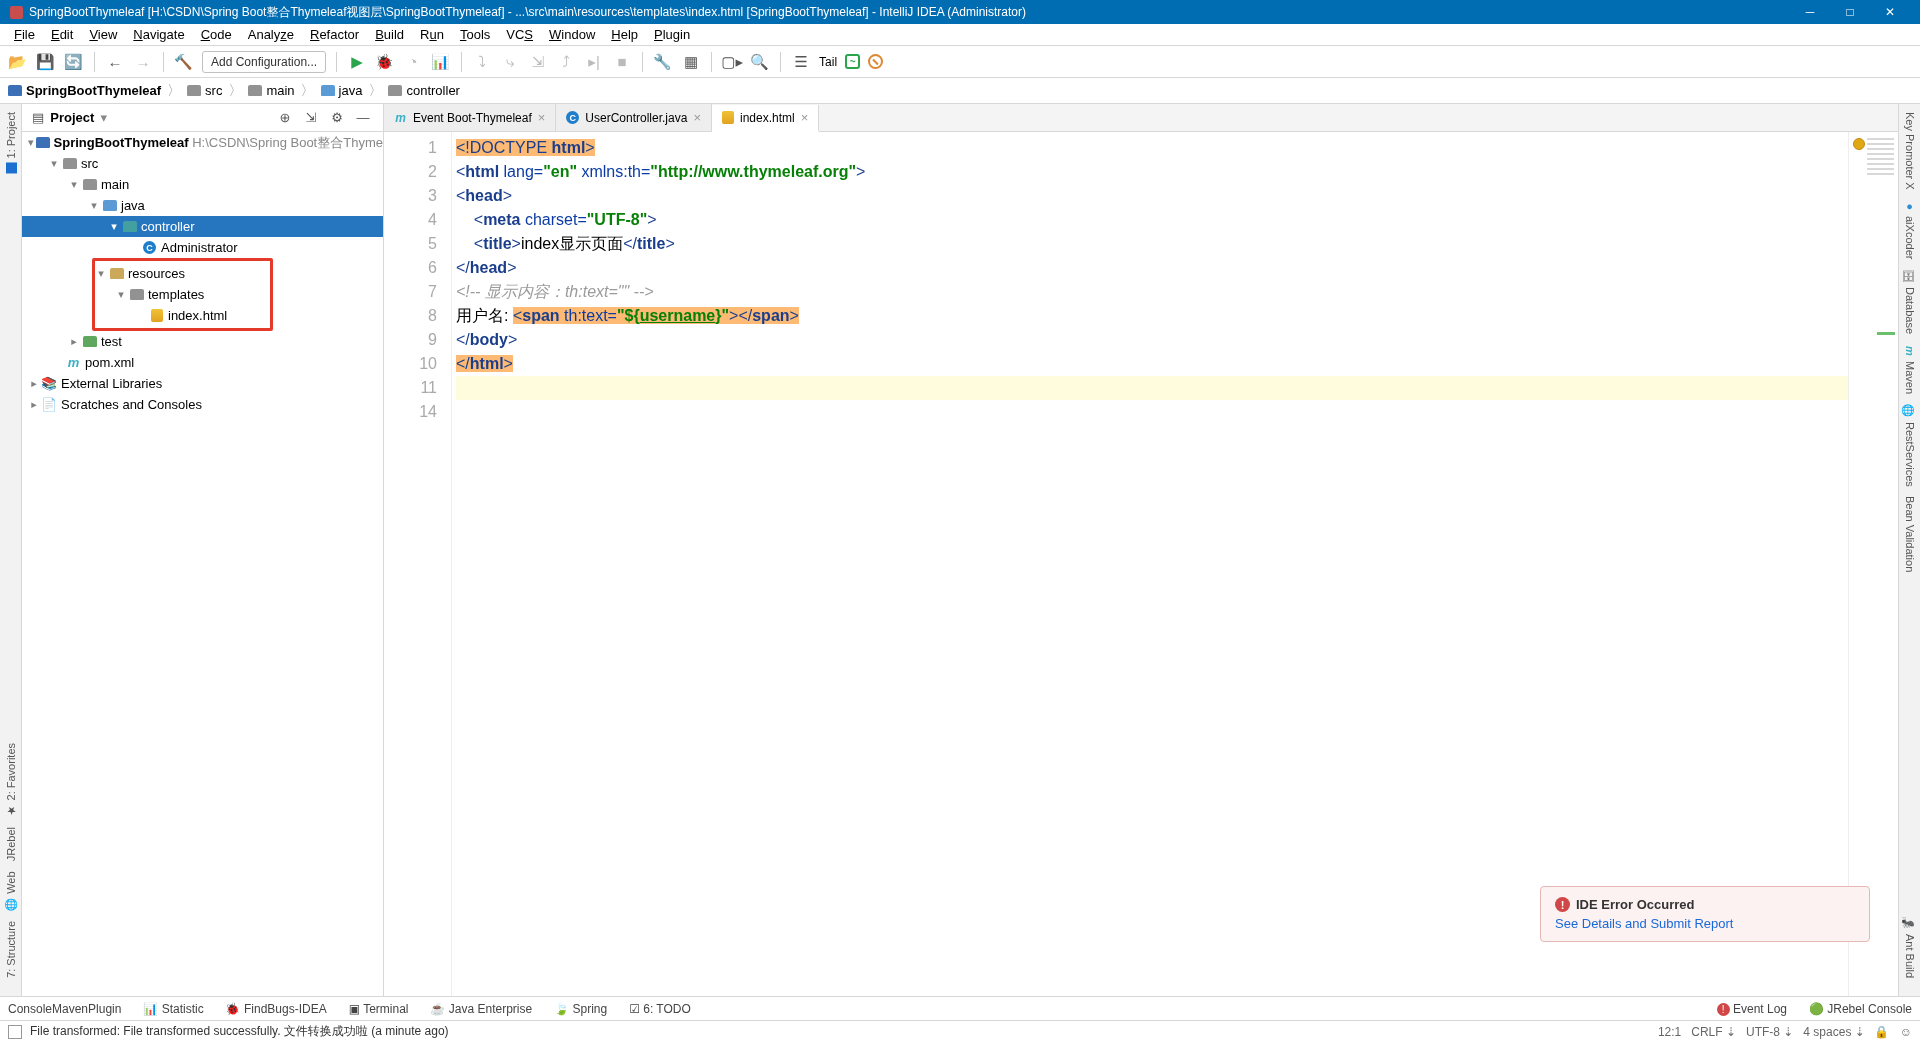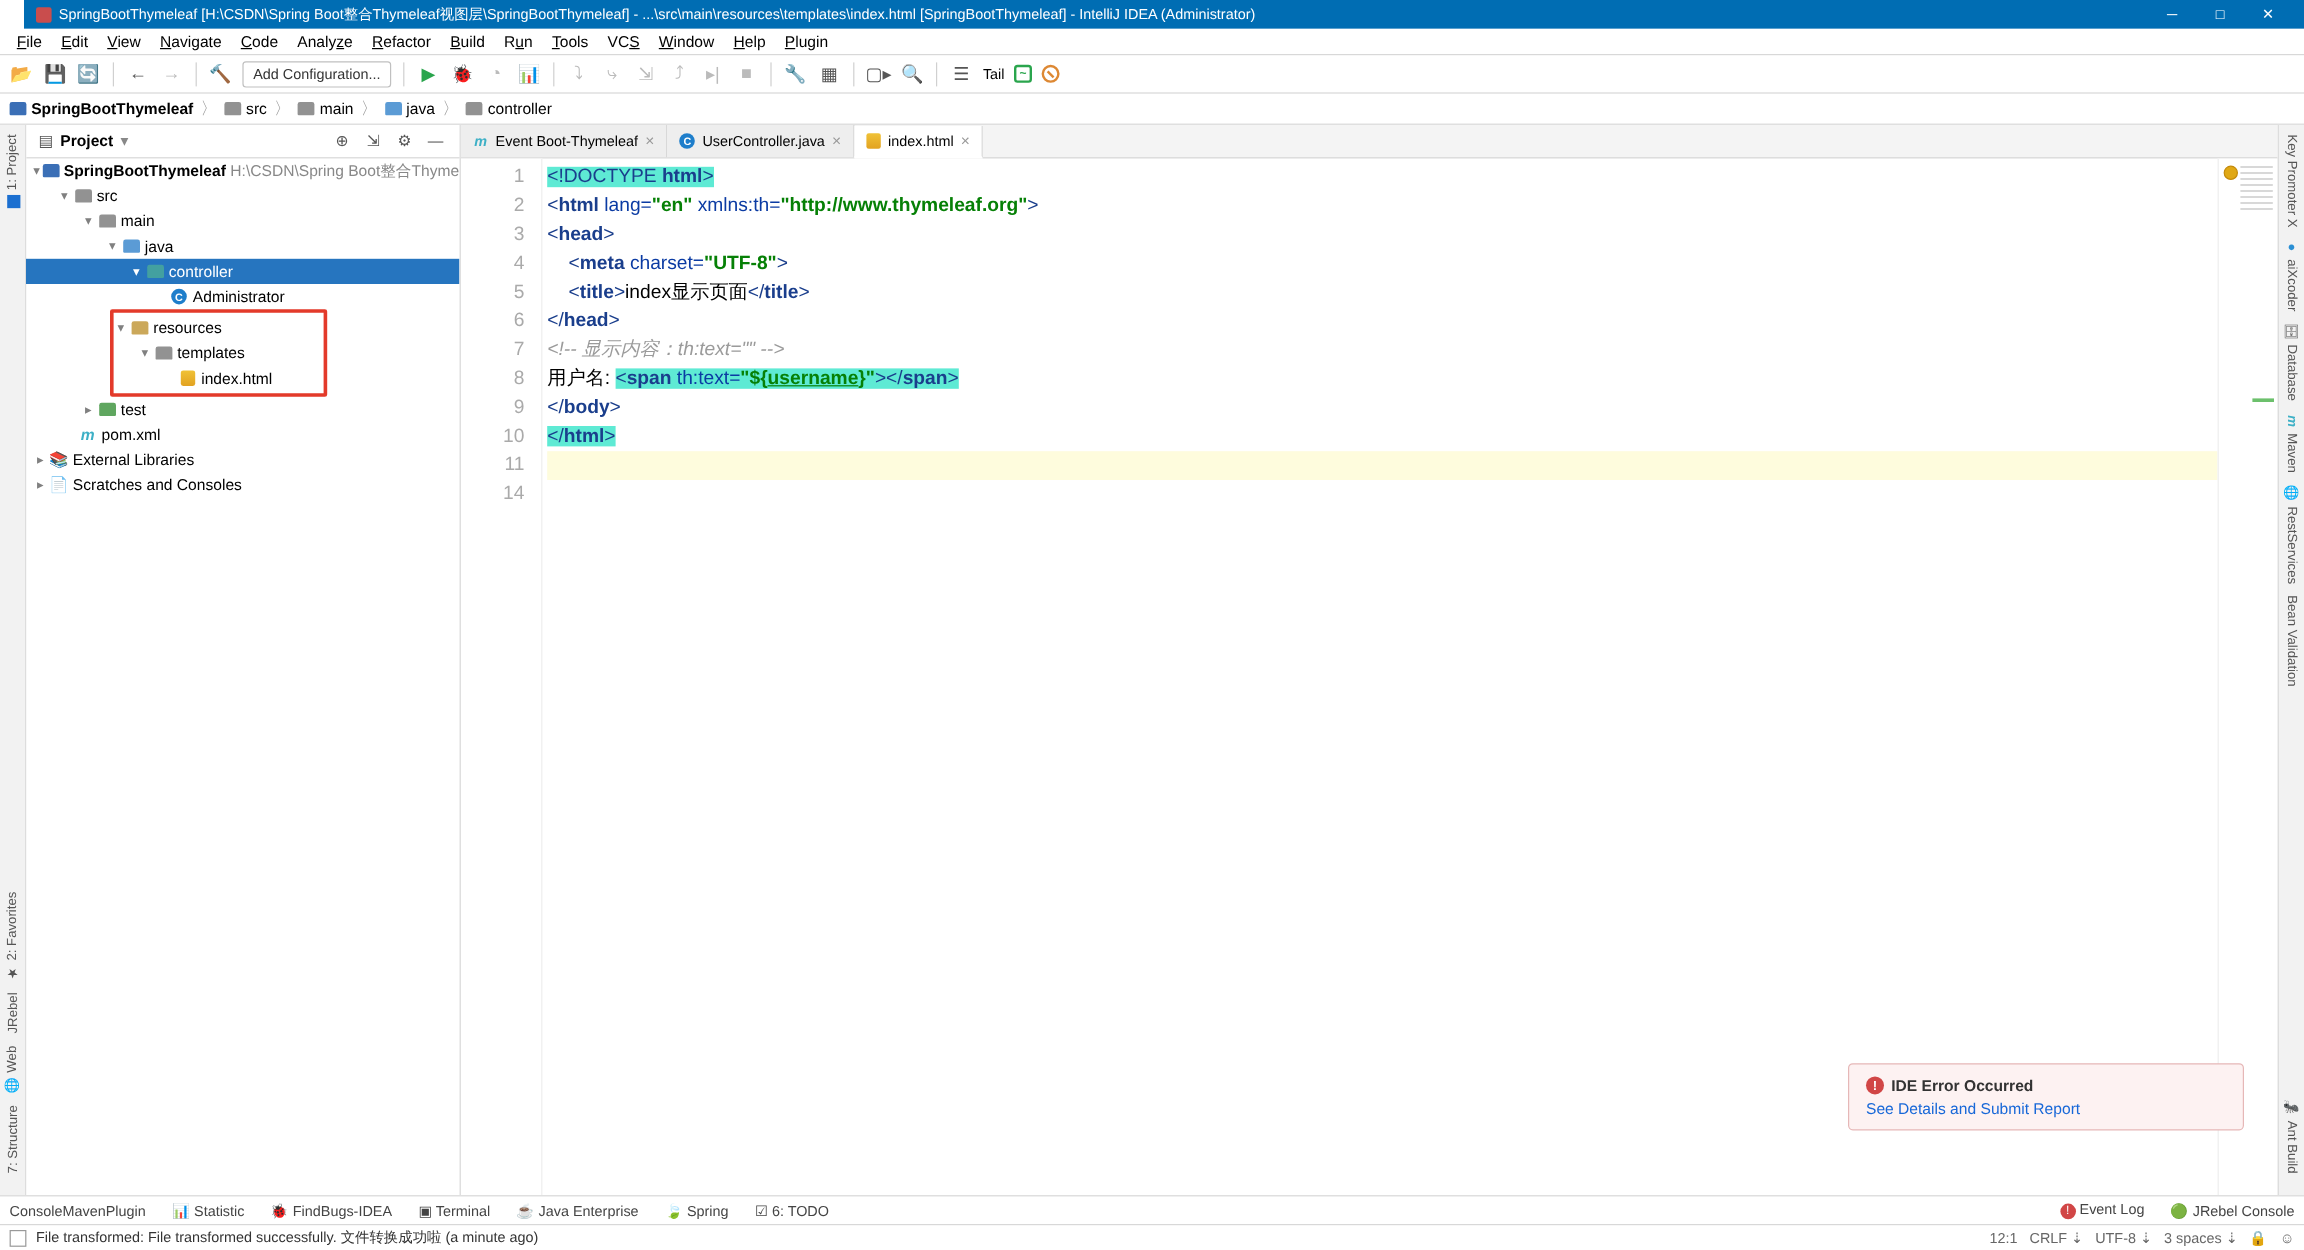--- a/index.html
+++ b/index.html
@@ -1,17 +1,17 @@
 <!DOCTYPE html>
 <html><head>
 <meta charset="utf-8">
 <style>
 * { margin: 0; padding: 0; box-sizing: border-box; font-family: "Segoe UI", Arial, sans-serif; }
 body { width: 1920px; height: 1042px; background: #fff; overflow: hidden; font-size: 13px; display: flex; flex-direction: column; }
-.titlebar { background: #006db3; color: #fff; height: 24px; display: flex; align-items: center; padding: 0 10px; font-size: 12px; margin-left: 20px; }
+.titlebar { background: #006db3; color: #fff; height: 24px; display: flex; align-items: center; padding: 0 10px; font-size: 12px; }
 .titlebar .icon-app { width: 13px; height: 13px; background:#c94d4d; margin-right:6px; border-radius:2px; }
 .titlebar .spacer { flex:1; }
 .titlebar .winbtn { width:40px; height:24px; display:flex; align-items:center; justify-content:center; cursor:pointer; }
 .menubar { background:#fff; border-bottom:1px solid #d8d8d8; height:22px; display:flex; align-items:center; padding:0 6px; font-size:13px; }
 .menubar .mitem { padding:0 8px; cursor:pointer; }
 .menubar .mitem u { text-decoration:underline; }
 .toolbar { height:32px; border-bottom:1px solid #d8d8d8; display:flex; align-items:center; padding:0 8px; gap:8px; }
 .tb-btn { width:20px; height:20px; display:flex; align-items:center; justify-content:center; color:#555; cursor:pointer; font-size:15px;}
 .tb-sep { width:1px; height:20px; background:#d0d0d0; margin:0 2px;}
 .run-combo { border:1px solid #c0c0c0; border-radius:3px; background:#fff; height:22px; padding:0 8px; display:flex; align-items:center; font-size:12px; color:#333; cursor:pointer; min-width:120px;}
@@ -45,21 +45,21 @@
 .editor { flex:1; display:flex; overflow:hidden; font-family:"Consolas","Courier New",monospace; font-size:16px; }
 .gutter { width:68px; background:#fff; color:#aaa; text-align:right; padding:4px 14px 0 0; line-height:24px; border-right:1px solid #eee;}
 .code { flex:1; padding:4px 0 0 4px; line-height:24px; position:relative; }
 .code .ln { white-space:pre; }
 .code .tag { color:#1a3e8c; }
 .code .tagn { color:#1a3e8c; font-weight:bold; }
 .code .attr { color:#0b3ba3; }
 .code .str { color:#068006; font-weight:bold;}
 .code .cmt { color:#9b9b9b; font-style:italic; }
 .code .cursor-line { background:#fefcdd; }
-.code .caret-box { background:#5eead4;margin-top:42px; }
+.code .caret-box { background:#fdba74;margin-top:42px; }
 .right-sidebar { width:22px; background:#f2f2f2; border-left:1px solid #d8d8d8; display:flex; flex-direction:column; align-items:center; padding-top:8px; gap:10px;}
 .right-sidebar .sbtxt { writing-mode:vertical-rl; font-size:11px; color:#555; cursor:pointer; display:flex; align-items:center; gap:4px;}
 .minimap { width:50px; border-left:1px solid #eee; background:#fff; position:relative; }
 .bottom-tabs { height:24px; border-top:1px solid #d8d8d8; display:flex; align-items:center; padding:0 8px; gap:22px; font-size:12px; color:#444; background:#fff;}
 .bottom-tabs .spacer{flex:1;}
 .statusbar { height:22px; border-top:1px solid #d8d8d8; display:flex; align-items:center; padding:0 8px; font-size:12px; color:#333; background:#fff;}
 .statusbar .spacer{flex:1;}
 .statusbar .it { margin-left:10px; color:#666;}
 .err-popup { position:absolute; right:28px; bottom:54px; width:330px; background:#fdf2f2; border:1px solid #e6b7b7; border-radius:4px; padding:10px 14px; font-size:13px;}
 .err-popup .hdr { display:flex; align-items:center; gap:6px; font-weight:bold; color:#333; margin-bottom:4px;}
@@ -383,16 +383,16 @@
   <span>🟢 <span>JRebel Console</span></span>
 </div>
 
 <div class="statusbar">
   <span style="width:14px;height:14px;border:1px solid #999;margin-right:8px;"></span>
   <span>File transformed: File transformed successfully. 文件转换成功啦 (a minute ago)</span>
   <span class="spacer"></span>
   <span class="it">12:1</span>
   <span class="it"><span>CRLF</span> ⇣</span>
   <span class="it"><span>UTF-8</span> ⇣</span>
-  <span class="it"><span>3 spaces</span> ⇣</span>
+  <span class="it"><span>4 spaces</span> ⇣</span>
   <span class="it lock">🔒</span>
   <span class="it">☺</span>
 </div>
 
 </body></html>

